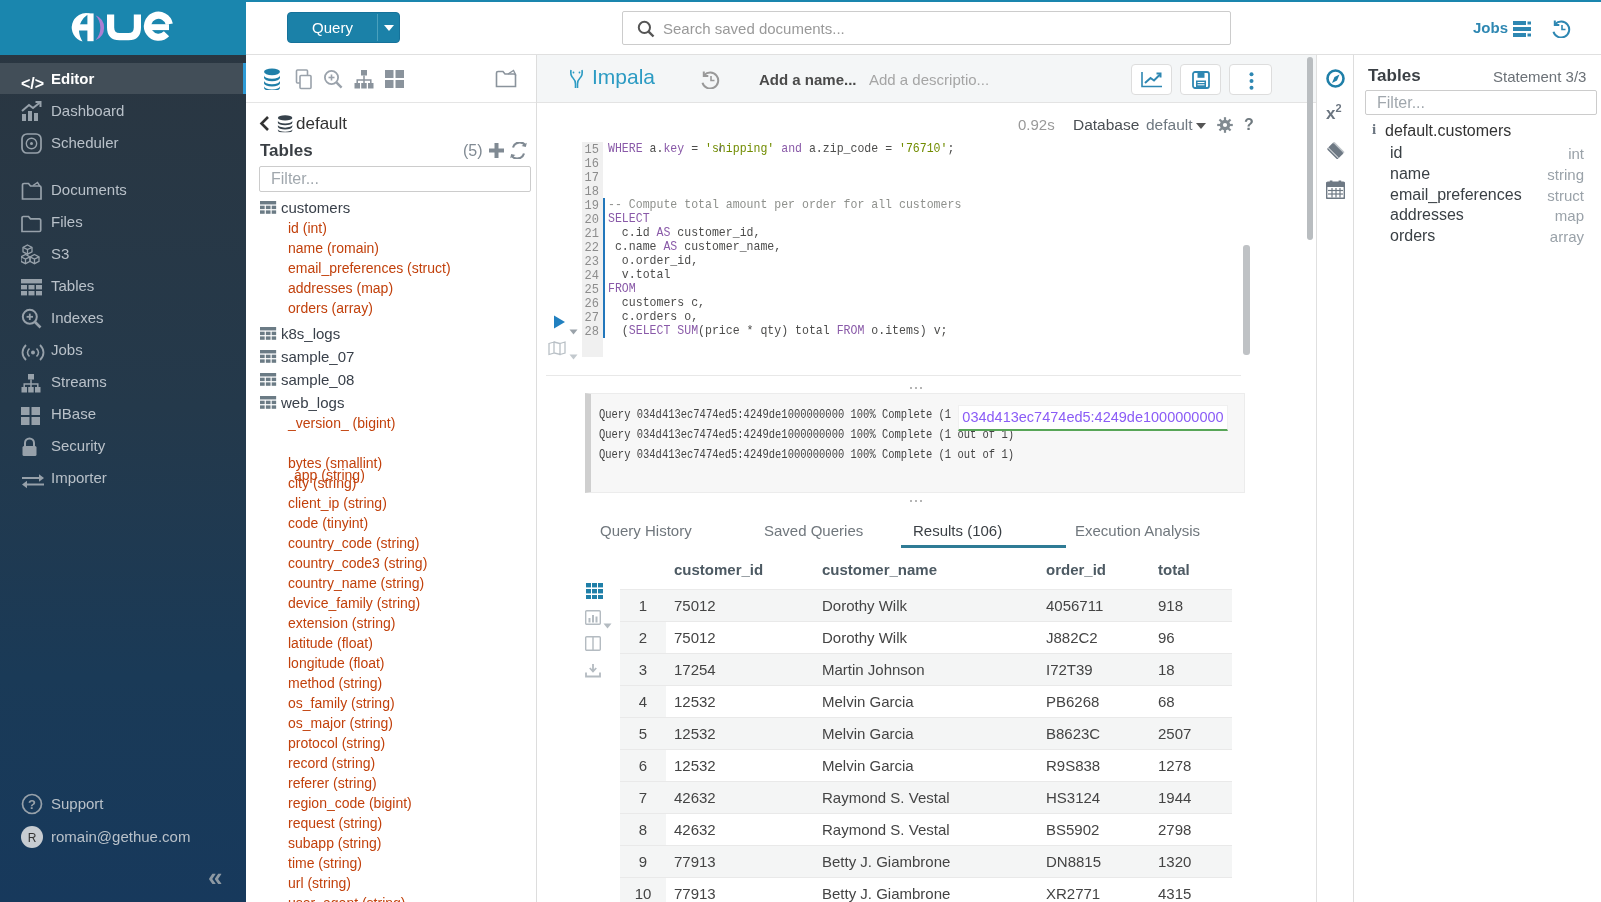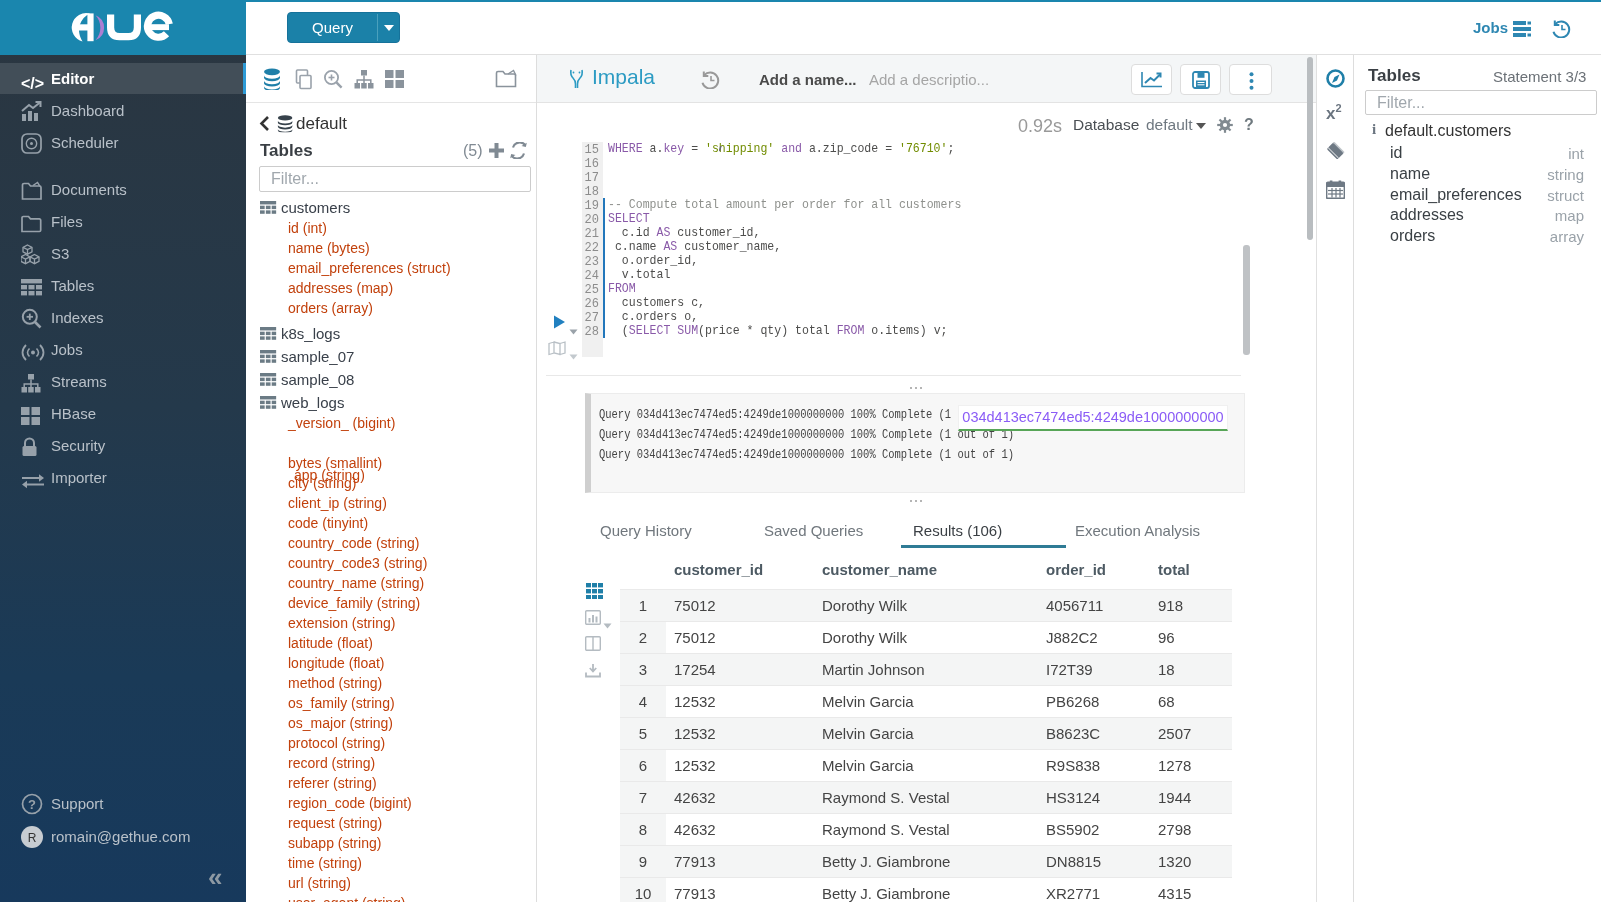--- a/index.html
+++ b/index.html
@@ -36,21 +36,21 @@
 .tbl { position:absolute; left:281px; font-size:15px; color:#39404a; }
 .col { position:absolute; left:288px; font-size:14px; color:#c2410c; }
 
 
 #editor { position:absolute; left:537px; top:55px; width:779px; height:847px; background:#fff; }
 #edhdr { position:absolute; left:0; top:0; width:779px; height:48px; background:#f4f6f7; border-bottom:1px solid #e3e3e3; }
 #edhdr .title { position:absolute; left:55px; top:10px; font-size:21px; color:#2c9bc3; }
 #edhdr .addname { position:absolute; left:222px; top:16px; font-size:15px; font-weight:bold; color:#4a4a4a; }
 #edhdr .adddesc { position:absolute; left:332px; top:16px; font-size:15px; color:#a5a5a5; }
 .hbtn { position:absolute; top:9px; height:31px; background:#fff; border:1px solid #ddd; border-radius:4px; }
-#secs { position:absolute; left:1018px; top:116px; width:30px; color:#999; font-size:18px; }
+#secs { position:absolute; left:1018px; top:116px; width:30px; color:#999; font-size:15px; }
 #dblabel { position:absolute; left:1073px; top:116px; color:#4a4f54; font-size:15.5px; }
 #dbval { position:absolute; left:1146px; top:116px; color:#6f7880; font-size:15.5px; }
 #dbcaret { position:absolute; left:1196px; top:123px; width:0; height:0; border-left:5px solid transparent; border-right:5px solid transparent; border-top:6px solid #555; }
 #qmark { position:absolute; left:1244px; top:116px; color:#6f797f; font-size:16px; font-weight:bold; }
 
 #gutter { position:absolute; left:582px; top:142px; width:21px; height:215px; background:#f0f0f0; color:#8c8c8c; font-family:"Liberation Mono",monospace; font-size:12px; line-height:14px; text-align:right; padding-right:4px; padding-top:1px; }
 #stmtline { position:absolute; left:603px; top:198px; width:2px; height:140px; background:#2277bb; }
 #code { position:absolute; left:608px; top:142px; font-family:"Liberation Mono",monospace; font-size:13px; line-height:14px; white-space:pre; transform:scaleX(0.888); transform-origin:0 0; color:#4d4d4c; }
 .kw { color:#8959a8; } .str { color:#718c00; } .cmt { color:#8e908c; }
 #edscroll { position:absolute; left:1243px; top:245px; width:7px; height:110px; background:#bfc2c5; border-radius:3px; }
@@ -85,20 +85,27 @@
 </style>
 </head>
 <body>
 <div id="topline"></div>
 <div id="topbar">
   <div id="qbtn">
       <span class="ql">Query</span>
       <span class="qdiv"></span>
       <span class="qc"></span>
     </div>
+  <div id="searchbox">
+      <span class="stext">Search saved documents...</span>
+      <span id="smag" style="position: absolute; left: 14px; top: 8px;"><svg width="18" height="18" viewBox="0 0 18 18">
+          <circle cx="7.4" cy="7.4" r="5.6" fill="none" stroke="#555" stroke-width="2"></circle>
+          <line x1="11.6" y1="11.6" x2="16.5" y2="16.5" stroke="#555" stroke-width="2.4"></line>
+        </svg></span>
+    </div>
   <div id="jobs">Jobs</div>
   <span id="jobsicon" class="ab"></span>
   <span id="histicon" class="ab"></span>
 </div>
 
 <div id="sidebar">
   <div id="logo"><svg width="246" height="55" viewBox="0 0 246 55">
         <path d="M90 13.5 A 14 14 0 1 0 82.5 41.5 C 79.5 36.5 78 30.5 79.8 24.8 C 81.5 19.5 85 16 90 13.5 Z" fill="#fff"></path>
         <rect x="78" y="24.3" width="14" height="6.2" fill="#fff"></rect>
         <rect x="87.4" y="13.4" width="6.2" height="27.8" fill="#fff"></rect>
@@ -289,21 +296,21 @@
             <rect x="0" y="6" width="6" height="4.4"></rect>
             <rect x="7.5" y="6" width="6" height="4.4"></rect>
             <rect x="15" y="6" width="6" height="4.4"></rect>
             <rect x="0" y="12" width="6" height="4.4"></rect>
             <rect x="7.5" y="12" width="6" height="4.4"></rect>
             <rect x="15" y="12" width="6" height="4.4"></rect>
           </g>
         </svg></span>
       <div class="tbl" style="left:35px;top:144px;">customers</div>
       <div class="col" style="left:42px;top:164.5px;">id (int)</div>
-      <div class="col" style="left:42px;top:184.5px;">name (bytes)</div>
+      <div class="col" style="left:42px;top:184.5px;">name (romain)</div>
       <div class="col" style="left:42px;top:204.5px;">email_preferences (struct)</div>
       <div class="col" style="left:42px;top:224.5px;">addresses (map)</div>
       <div class="col" style="left:42px;top:244.5px;">orders (array)</div>
       <span class="ab" style="left:14px;top:272px;transform:scale(0.78);transform-origin:0 0;"><svg width="21" height="18" viewBox="0 0 21 18">
           <g fill="#6b7b85">
             <rect x="0" y="0" width="21" height="4.4"></rect>
             <rect x="0" y="6" width="6" height="4.4"></rect>
             <rect x="7.5" y="6" width="6" height="4.4"></rect>
             <rect x="15" y="6" width="6" height="4.4"></rect>
             <rect x="0" y="12" width="6" height="4.4"></rect>

